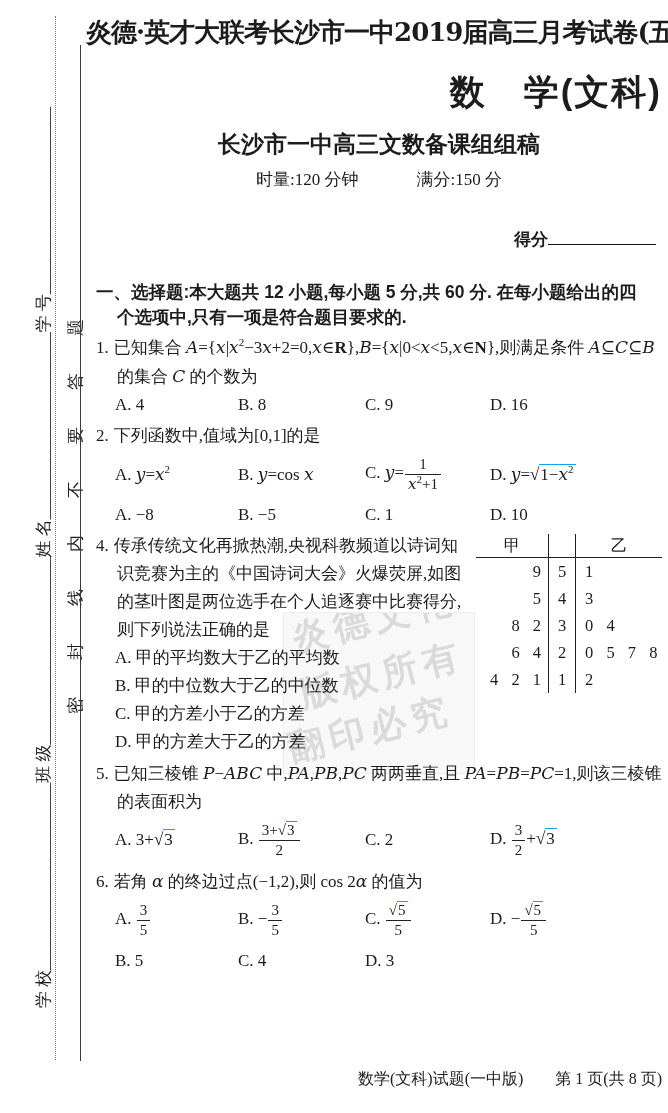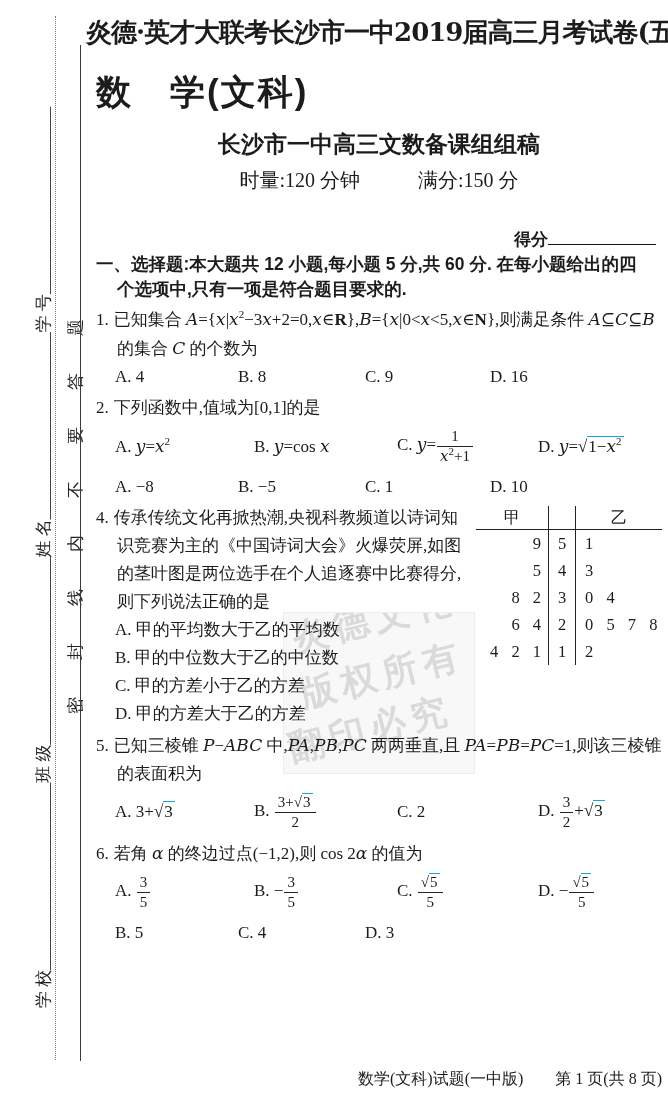--- a/index.html
+++ b/index.html
@@ -22,35 +22,35 @@
             color:rgba(168,168,168,0.38); transform:rotate(-14deg); white-space:nowrap;
             font-family:"Liberation Sans","DejaVu Sans",sans-serif; }
   .wm .wm1 { top:-8px; left:6px; }
   .wm .wm2 { top:48px; left:14px; }
   .wm .wm3 { top:102px; left:2px; }
   
   .main { position:absolute; left:96px; top:0; width:566px; }
   .sans { font-family:"Liberation Sans","DejaVu Sans",sans-serif; }
   .brush-header { margin:18px 0 0 -10px; font-size:26px; font-weight:900; white-space:nowrap;
                   letter-spacing:-1px; font-family:"DejaVu Serif","Liberation Serif",serif; }
-  .exam-title { margin-top:24px; text-align:left; font-size:35px; font-weight:bold; letter-spacing:2px; line-height:44px; }
+  .exam-title { margin-top:24px; text-align:right; font-size:35px; font-weight:bold; letter-spacing:2px; line-height:44px; }
   .subtitle   { margin-top:15px; text-align:center; font-size:23px; font-weight:bold; line-height:30px; }
-  .info-row   { margin-top:9px; text-align:center; font-size:20px; line-height:24px; }
+  .info-row   { margin-top:9px; text-align:center; font-size:17px; line-height:24px; }
   .info-gap   { display:inline-block; width:58px; }
   .score-row  { margin-top:36px; text-align:right; padding-right:6px; font-size:17px; font-weight:bold; line-height:24px; }
   .score-line { display:inline-block; width:108px; height:15px; border-bottom:1.5px solid #111; }
-  .section-head { font-weight:bold; font-size:17.5px; line-height:25px;
+  .section-head { margin-top:28px; font-weight:bold; font-size:17.5px; line-height:25px;
                   font-family:"Liberation Sans","DejaVu Sans",sans-serif; }
   .section-head .l2 { padding-left:21px; }
   
   .q { margin-top:3px; }
   .stem { margin:0; padding-left:21px; text-indent:-21px; }
   .qnum { margin-right:5px; }
   .opts { display:grid; grid-template-columns:123px 127px 125px 1fr; padding-left:19px; align-items:center; }
-  .opts.tall { min-height:48px;gap:16px; }
+  .opts.tall { min-height:48px; }
   .q4opt { margin:0; padding-left:19px; }
   i { font-family:"DejaVu Serif","Liberation Serif",serif; }
   sup { font-size:11px; line-height:0; }
   .frac { display:inline-block; vertical-align:-0.7em; text-align:center; line-height:1.08; font-size:15px; margin:0 1px; }
   .frac .num { display:block; padding:0 3px 1px; border-bottom:1px solid #222; }
   .frac .den { display:block; padding:1px 3px 0; }
   .sqrt { white-space:nowrap; }
   .sqrt .rad { border-top:1px solid #0ea5e9; padding:0 2px 0 1px; }
   
   .slt { float:right; width:186px; margin:2px 0 6px 8px; font-size:16.5px; }

